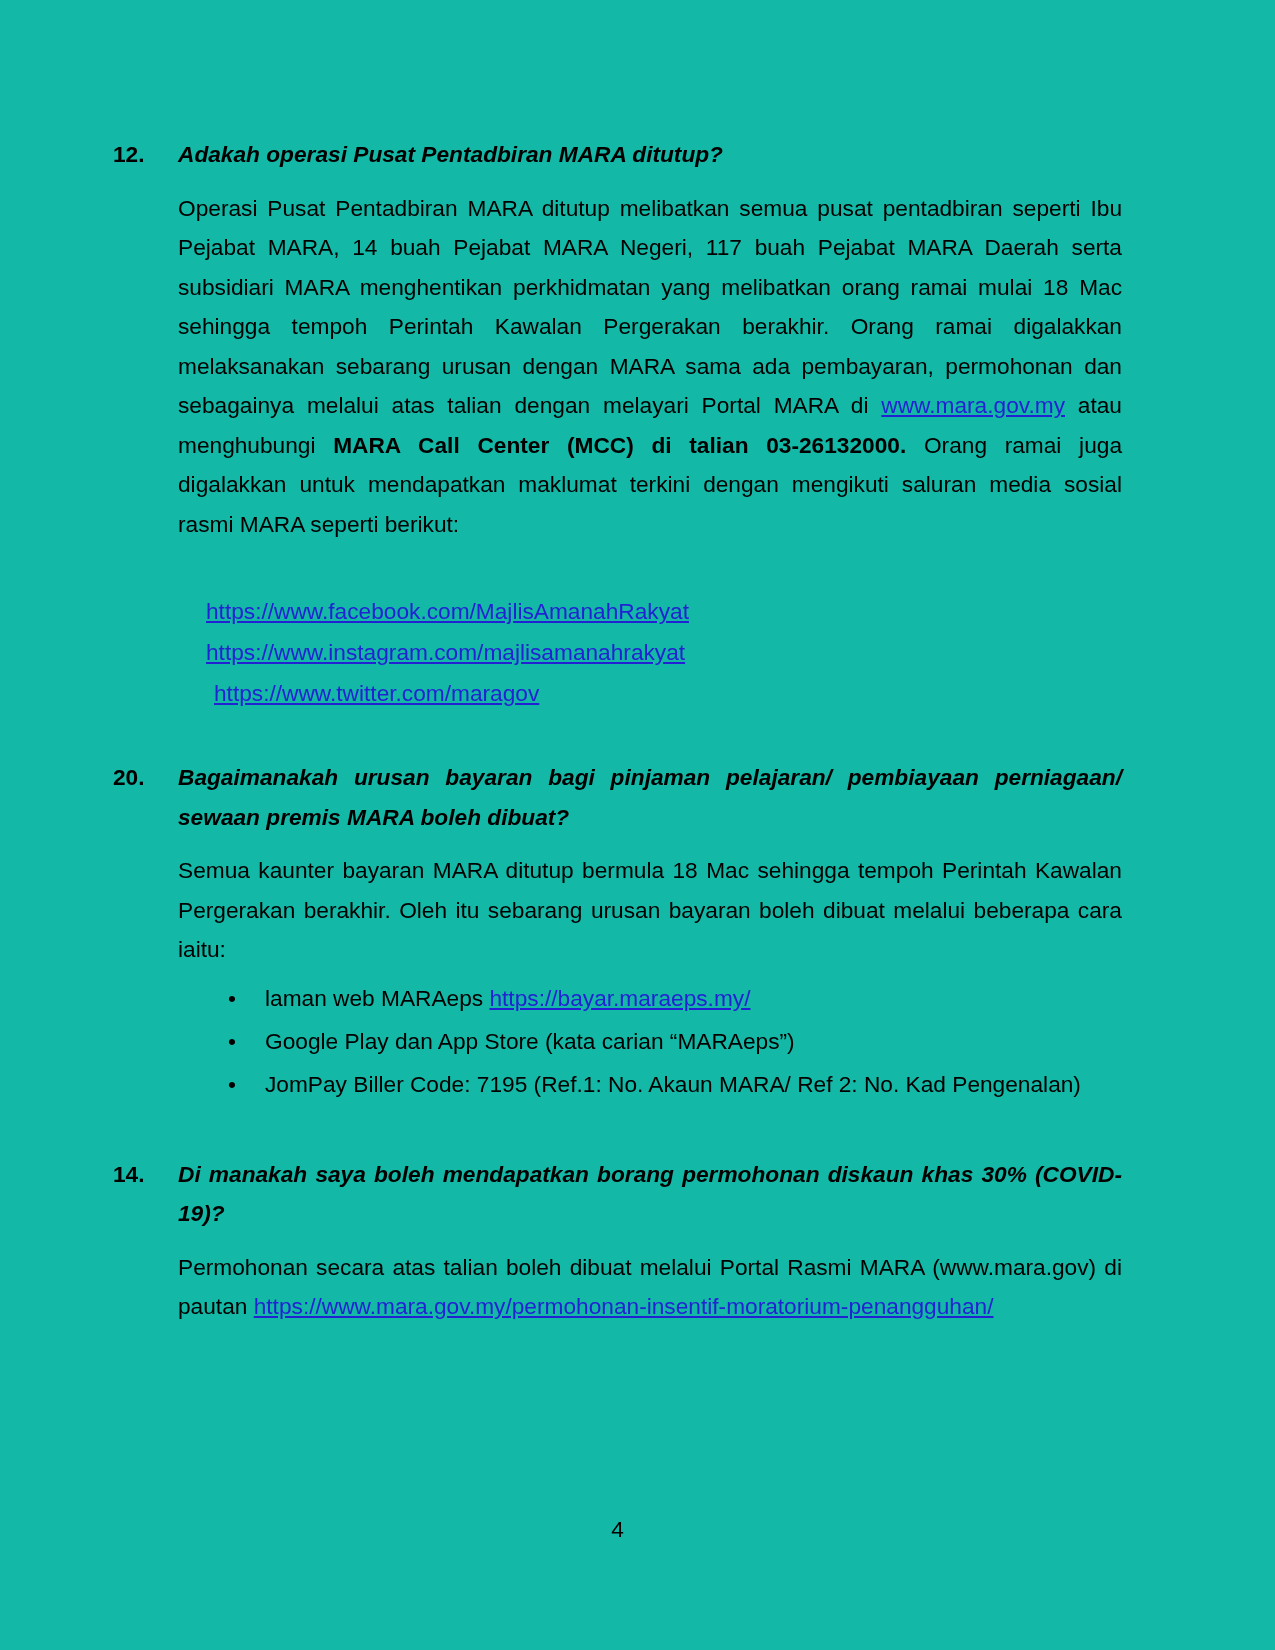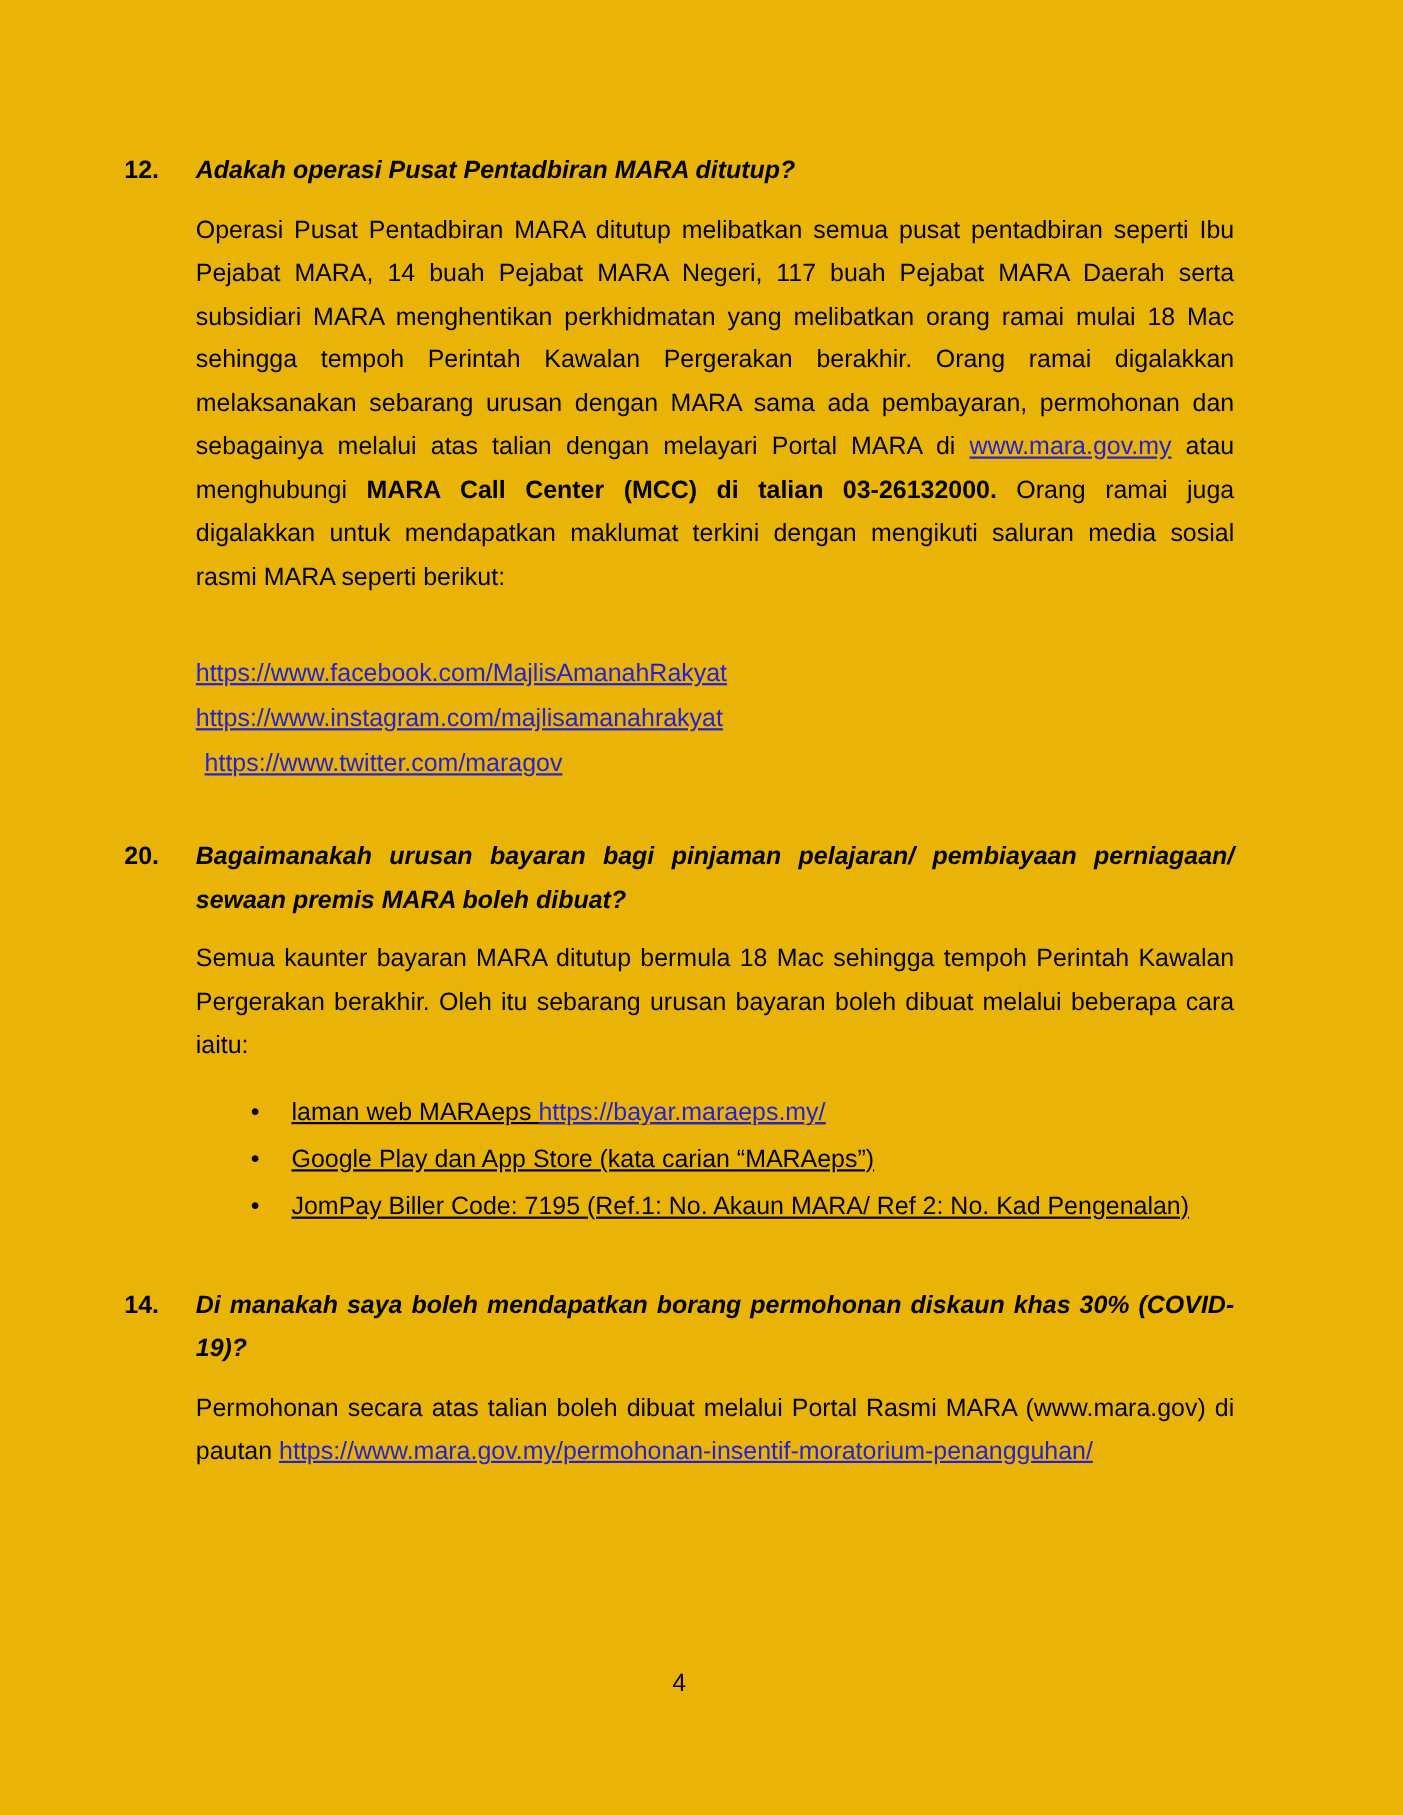--- a/index.html
+++ b/index.html
@@ -1,21 +1,21 @@
 <!DOCTYPE html>
 <html style="--link-color: #2222d4;"><head>
 <meta charset="utf-8">
 <style>
   * { margin: 0; padding: 0; box-sizing: border-box; }
   html, body { background: #ffffff; }
   .page {
     position: relative;
     width: 1275px;
     height: 1650px;
-    background: #eab308;
+    background: #14b8a6;
     font-family: "Liberation Sans", sans-serif;
     font-size: 22.7px;
     line-height: 39.5px;
     color: #000000;
     overflow: hidden;
   }
   .content {
     position: absolute;
     left: 113px;
     top: 135px;
@@ -25,25 +25,25 @@
   .sec-num { flex: 0 0 65px; width: 65px; font-weight: bold; }
   .sec-body { width: 944px; }
   .heading { font-weight: bold; text-align: justify; font-style: italic; }
   .para { text-align: justify; margin-top: 14px; }
   .bold { font-weight: bold; }
   a.doc-link {
     color: var(--link-color, #2222d4);
     text-decoration: underline;
     cursor: pointer;
   }
-  .social-links { margin-top: 47px; line-height: 41px; }
+  .social-links { margin-top: 47px; line-height: 41px; margin-left: 28px; }
   .social-links .social-link { display: block; width: fit-content; }
   .social-link.indent { margin-left: 8px; }
   .section-13 { margin-top: 44px; }
-  .bullets { margin-top: 19px; list-style: none; padding-left: 87px; text-decoration: underline; }
+  .bullets { margin-top: 7px; list-style: none; padding-left: 87px; }
   .bullets li { position: relative; line-height: 43px; text-align: justify; }
   .bullets li::before { content: "\2022"; position: absolute; left: -37px; top: 0; }
   .section-14 { margin-top: 49px; }
   .page-number {
     position: absolute;
     top: 1510px;
     left: 113px;
     width: 1009px;
     text-align: center;
   }

